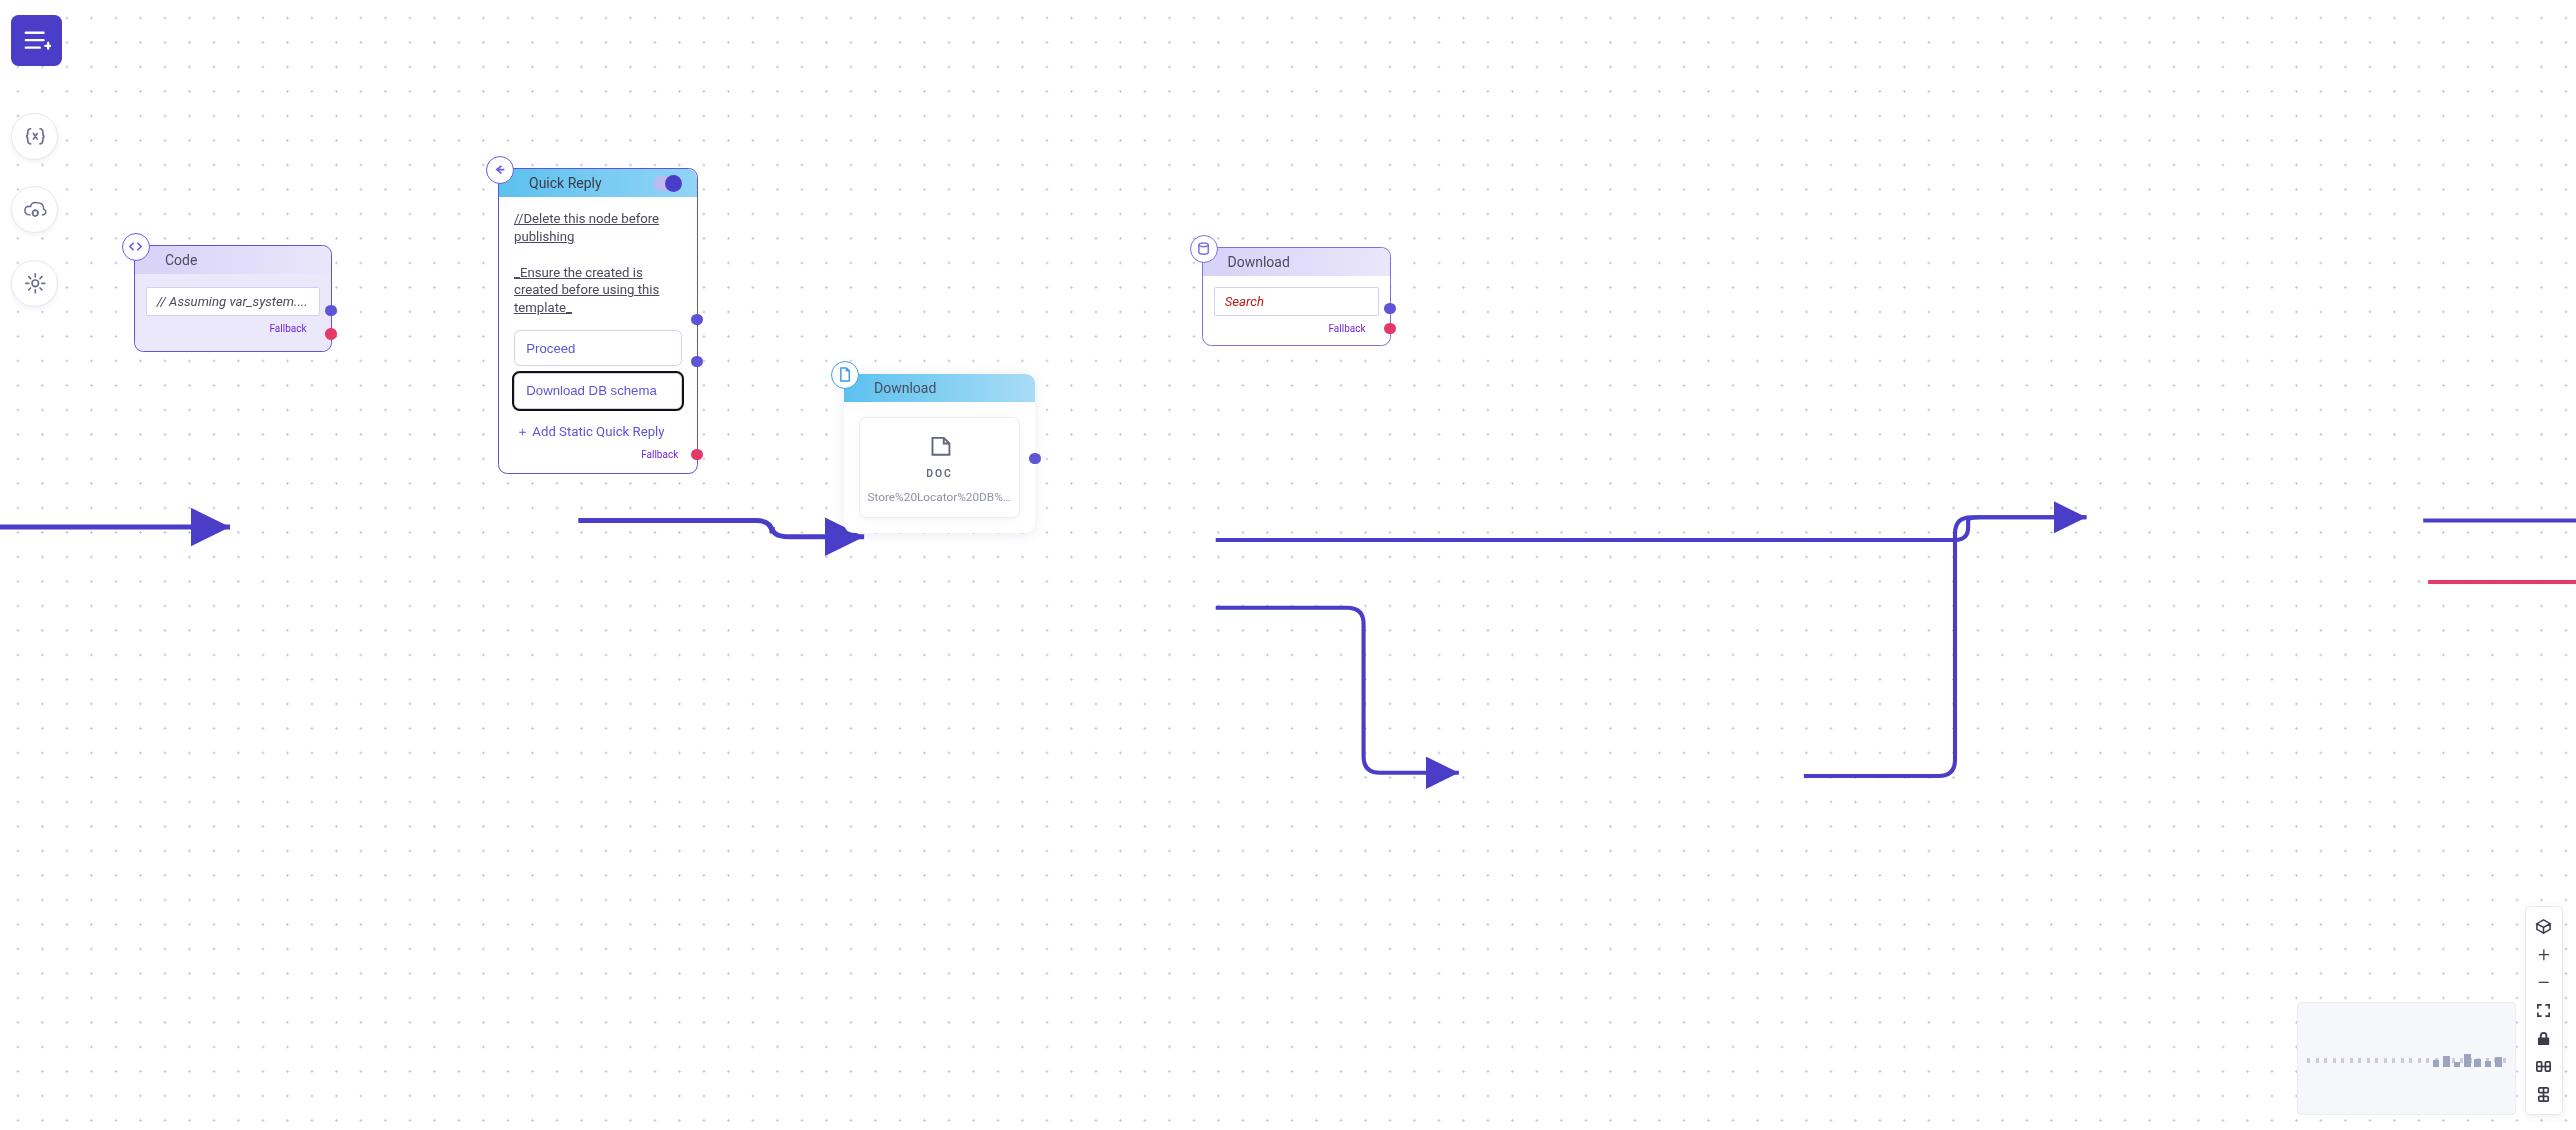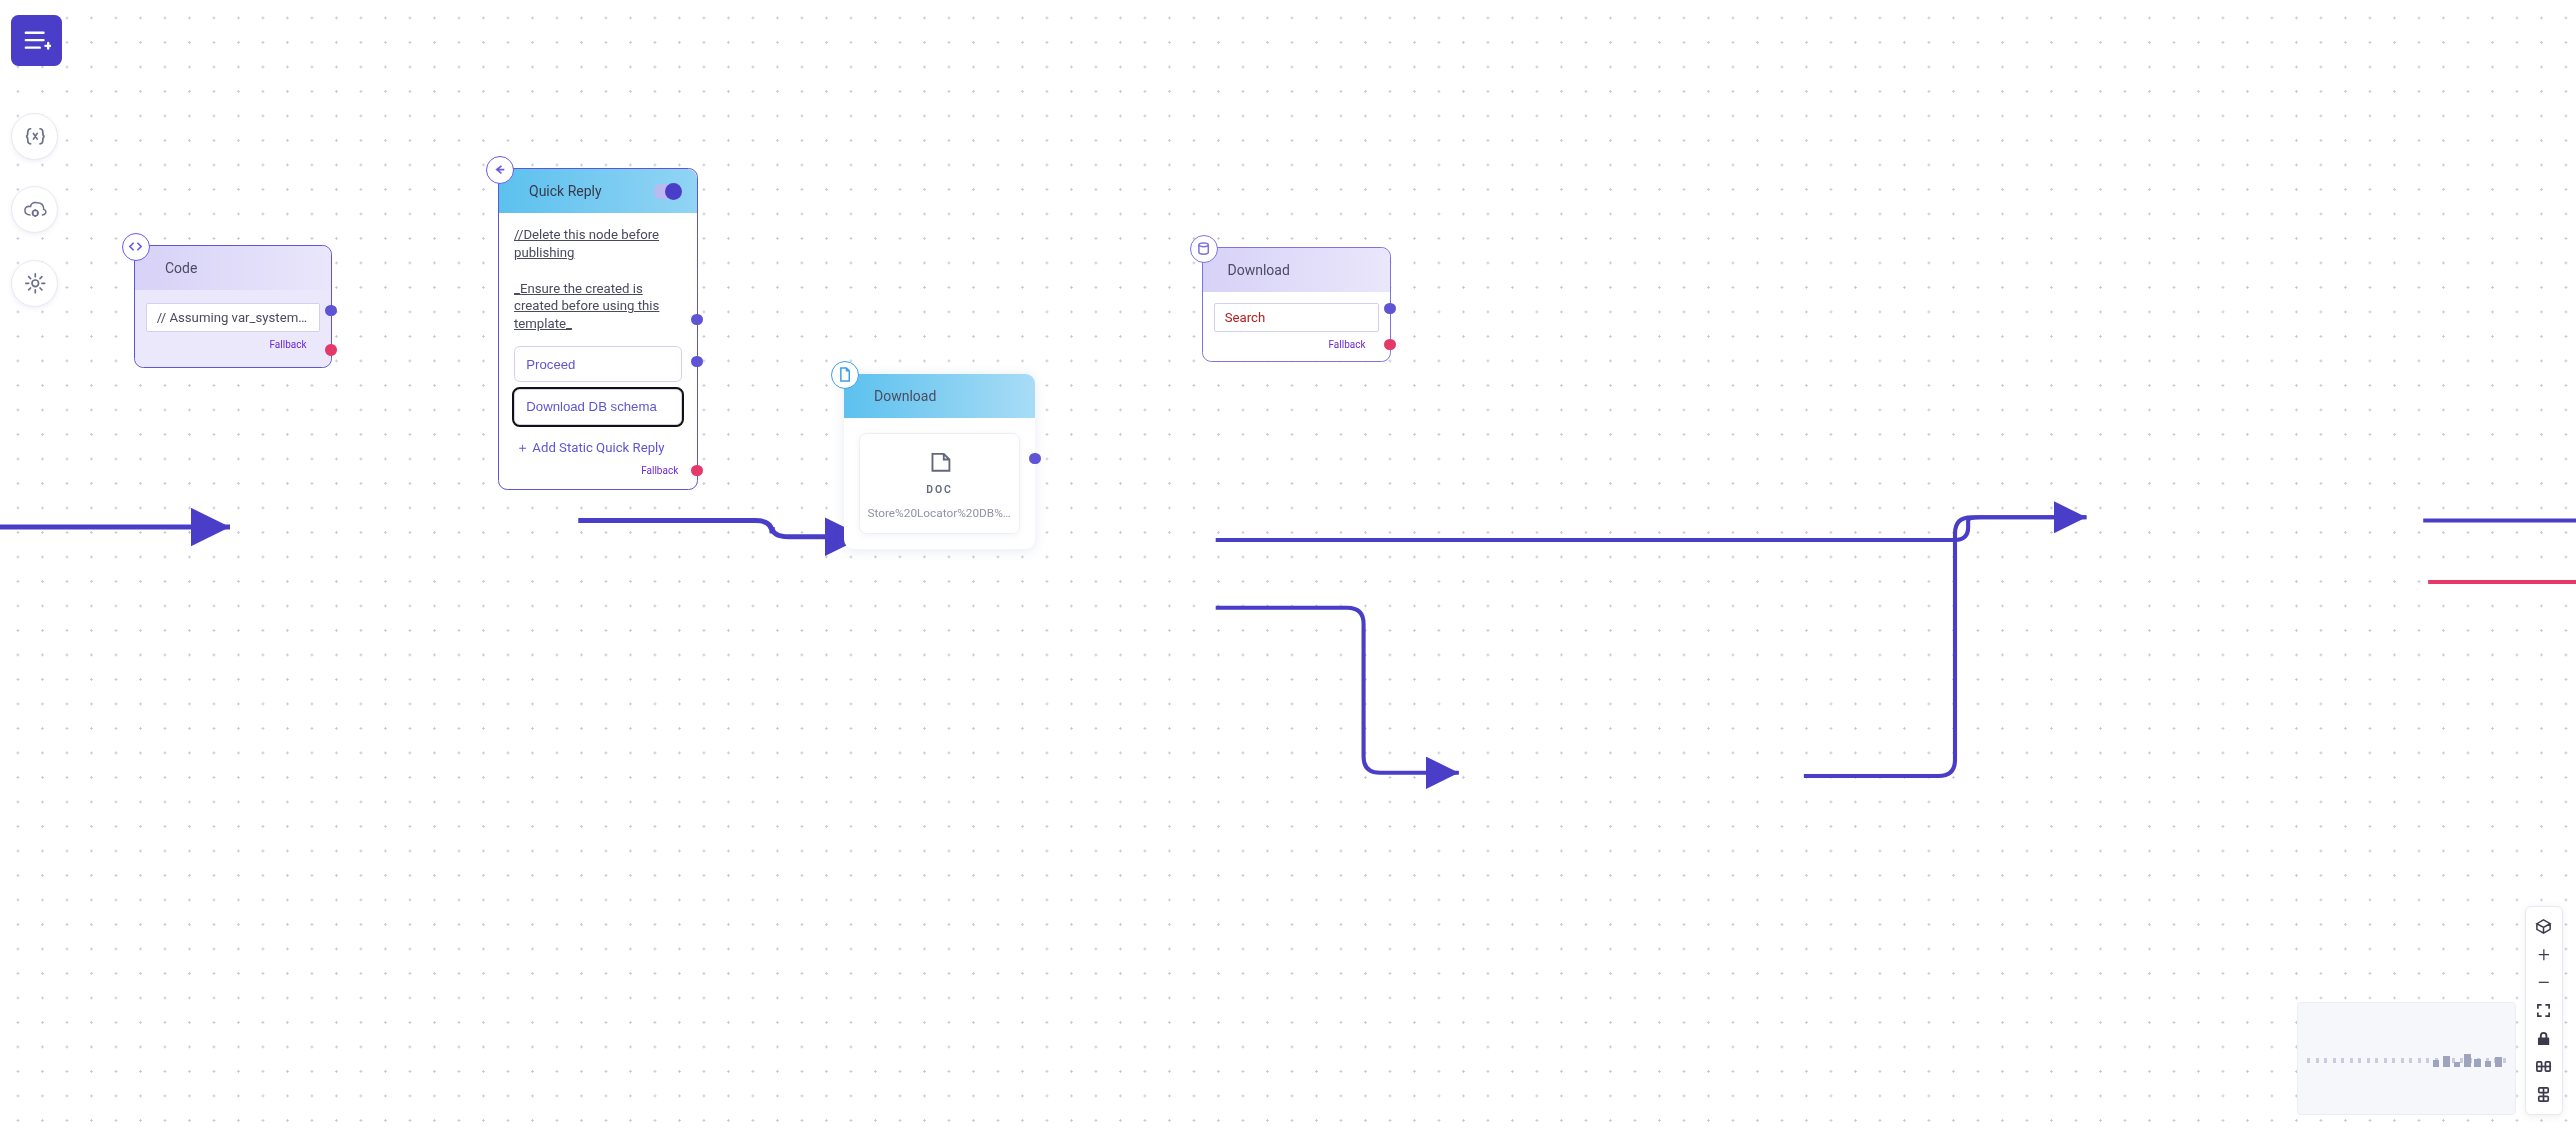--- a/index.html
+++ b/index.html
@@ -32,38 +32,38 @@
     display: flex; align-items: center; justify-content: center; cursor: pointer;
     color: #6b6f8a;
   }
 
   
   .node {
     position: absolute; border-radius: 9.4px; background: #fff;
     border: 1.4px solid #5f54d6; overflow: visible;
   }
   .node .title-bar {
-    height: 44px; display: flex; align-items: center; padding: 0 15px 0 30px;
+    height: 28px; display: flex; align-items: center; padding: 0 15px 0 30px;
     font-size: 14px; color: #4c4c60;
     border-top-left-radius: 9.4px; border-top-right-radius: 9.4px;
   }
   .badge-circle {
     position: absolute; top: -13.2px; left: -13.2px;
     width: 28px; height: 28px; border-radius: 50%; background: #fff;
     border: 1.9px solid #6a5be6; display: flex; align-items: center; justify-content: center;
   }
   .badge-circle.blue { border-color: #3f9ee8; }
 
   
   #node-code { width: 198px; }
   #node-code .title-bar { background: linear-gradient(90deg, #d7d2f7, #eae6fb); }
   #node-code .body { padding: 13.2px 11.3px 17px 11.3px; background: #ece8fb; border-bottom-left-radius:9.4px; border-bottom-right-radius:9.4px;}
   .code-chip {
     background:#fff; border:0.9px solid #d3cff0; border-radius:2px;
-    padding: 5.7px 9.4px; font-size:13.2px; color:#4b4b60; white-space:nowrap; overflow:hidden; text-overflow:ellipsis; cursor:pointer;
+    padding: 5.7px 9.4px; font-size:13.2px; color:#4b4b60; white-space:nowrap; overflow:hidden; text-overflow:ellipsis; cursor:pointer;font-style:italic;
   }
   .fallback-row { display:flex; justify-content:flex-end; padding: 7.5px 13.2px 0 0; font-size:10px; color:#6d28d9;}
 
   
   #node-qr { width: 200px; border-color:#5f54d6; }
   #node-qr .title-bar { background: linear-gradient(90deg, #5cc1ee, #92d4f4); color:#3a3a4a; justify-content:space-between;}
   #node-qr .body { padding: 13.2px 15px 13.2px 15px; }
   .qr-desc { font-size: 13.2px; color:#4a4a5e; line-height:1.35; margin-bottom:13.2px;text-decoration:underline;}
   .qr-btn {
     display:block; width:100%; text-align:left; padding:9.4px 11.3px; margin-bottom:7px;

